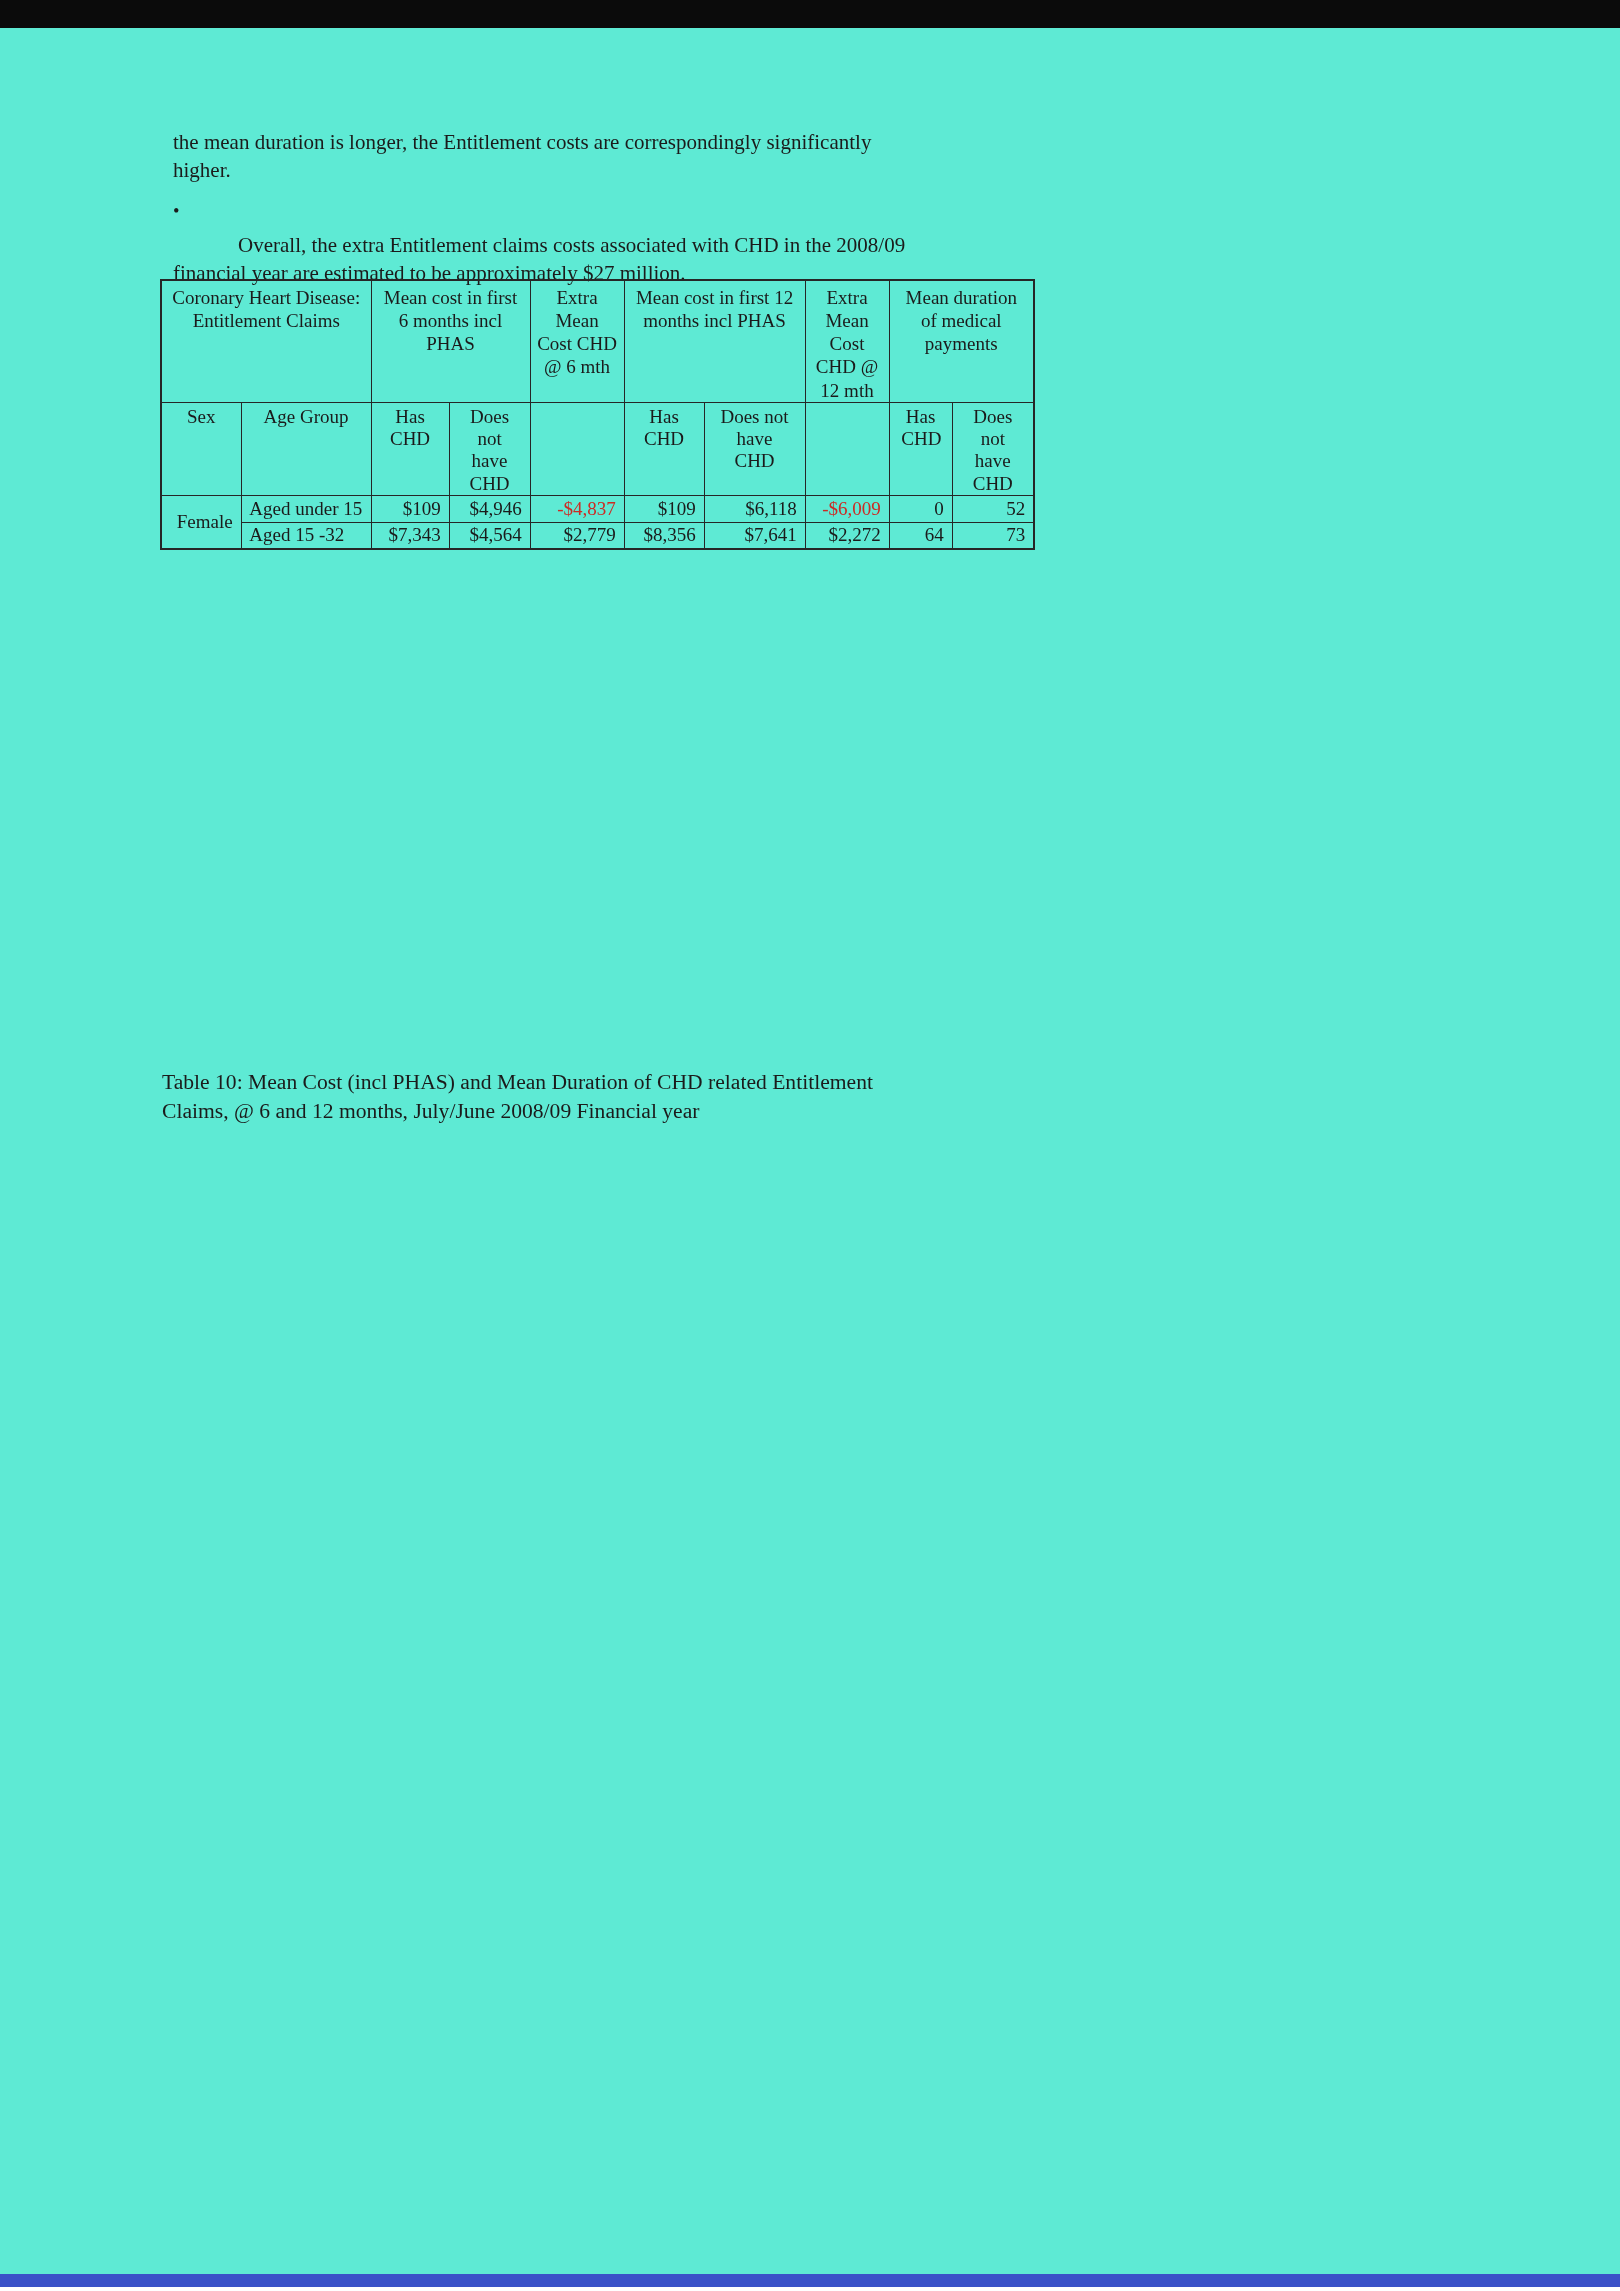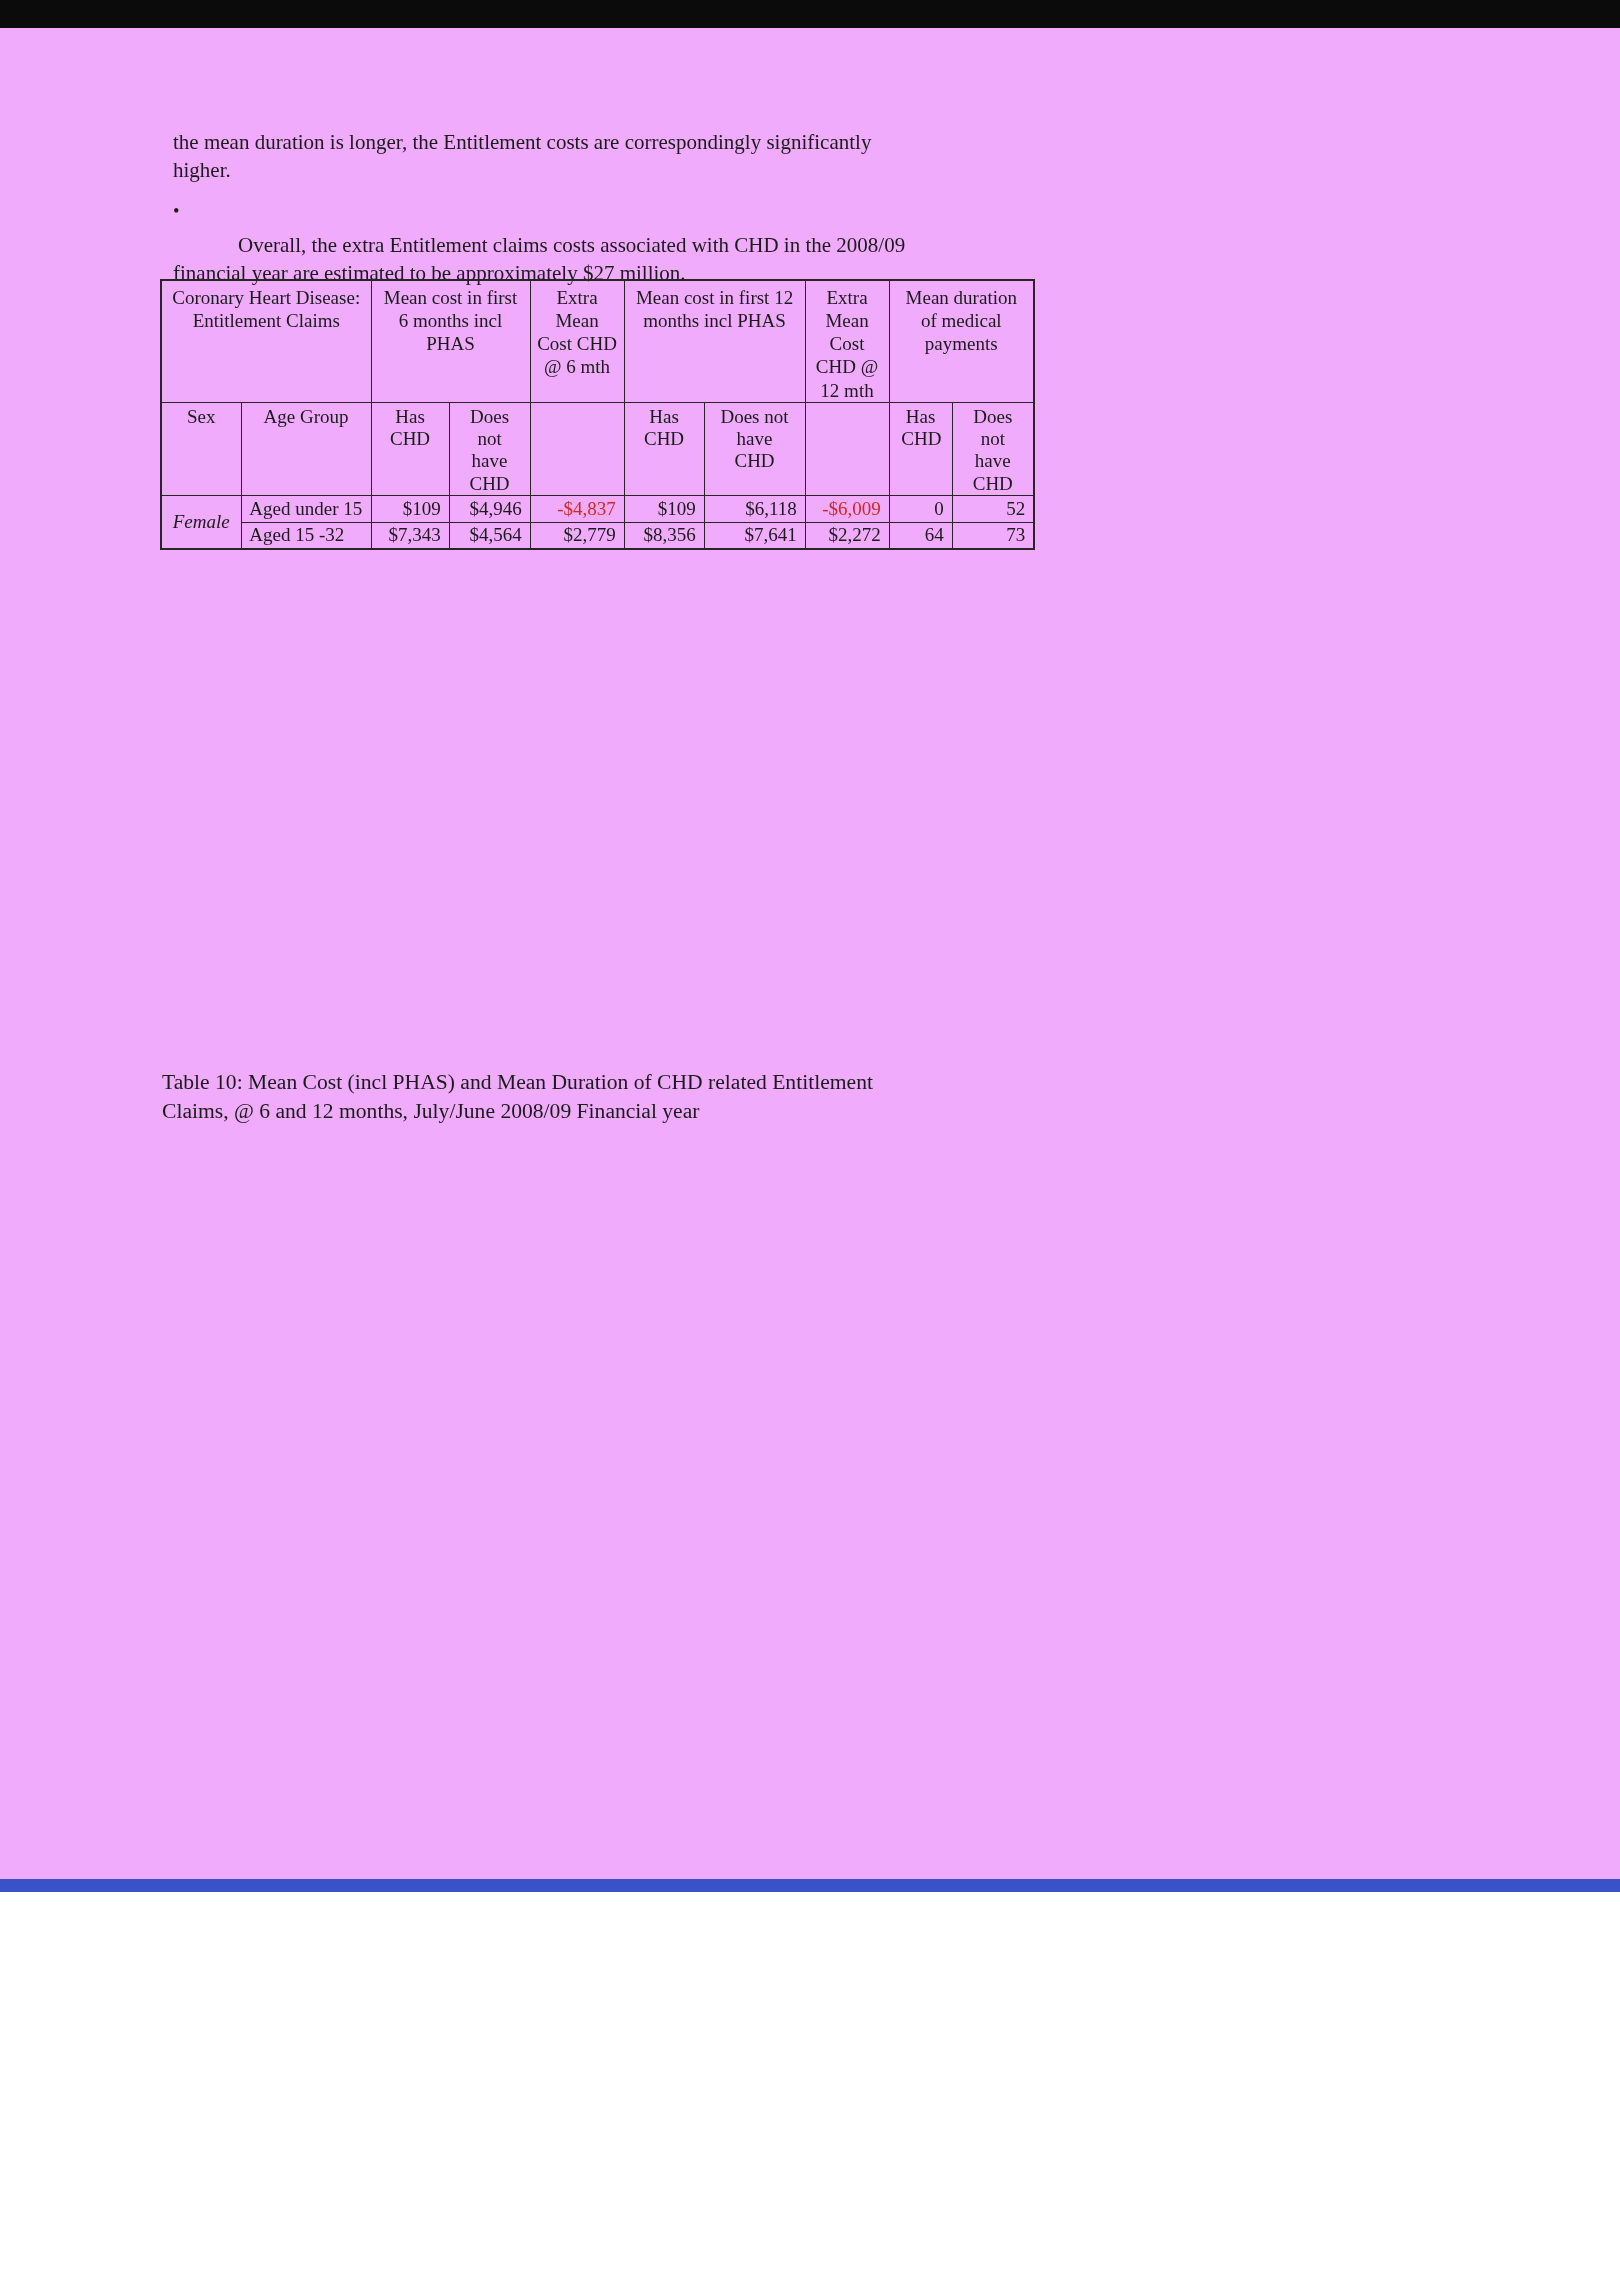--- a/index.html
+++ b/index.html
@@ -1,21 +1,21 @@
 <!DOCTYPE html>
 <html style="--top-bar: #0b0b0b; --bottom-bar: #3a52c8; --negative: #cc2b24; --ink: #1b1b1b;"><head>
 <meta charset="utf-8">
 <style>
   * { margin: 0; padding: 0; box-sizing: border-box; }
   html, body { background: #ffffff; }
   .page {
     position: relative;
     width: 1620px;
-    height: 1892px;
-    background: #f0abfc;
+    height: 2287px;
+    background: #5eead4;
     font-family: "Liberation Serif", serif;
     color: var(--ink, #1b1b1b);
     overflow: hidden;
   }
   .top-bar {
     position: absolute; top: 0; left: 0;
     width: 1620px; height: 28px;
     background: var(--top-bar, #0b0b0b);
   }
   .bottom-bar {
@@ -62,23 +62,22 @@
     text-align: center;
     padding: 2.9px 11.8px 0 11.8px;
     line-height: 1.18;
   }
   tr.data-row { height: 26.5px; }
   tr.data-row td { vertical-align: middle; padding: 1px 7.8px; }
   td.title-cell div { white-space: nowrap; }
   .underline { }
   td.sex-cell {
     vertical-align: top;
-    text-align: center;
+    text-align: right;
     padding: 2.9px 0 0 11.8px;
-    font-style: italic;
   }
   td.age-cell { text-align: left; padding-left: 7.8px; }
   td.num { text-align: right; padding-right: 8.8px; }
   td.neg { color: var(--negative, #cc2b24); margin-left: 28px; }
   .caption {
     position: absolute; left: 162px; top: 1068px; width: 740px;
     font-size: 21.6px; font-weight: 400; line-height: 1.34;
   }
 </style>
 </head>

